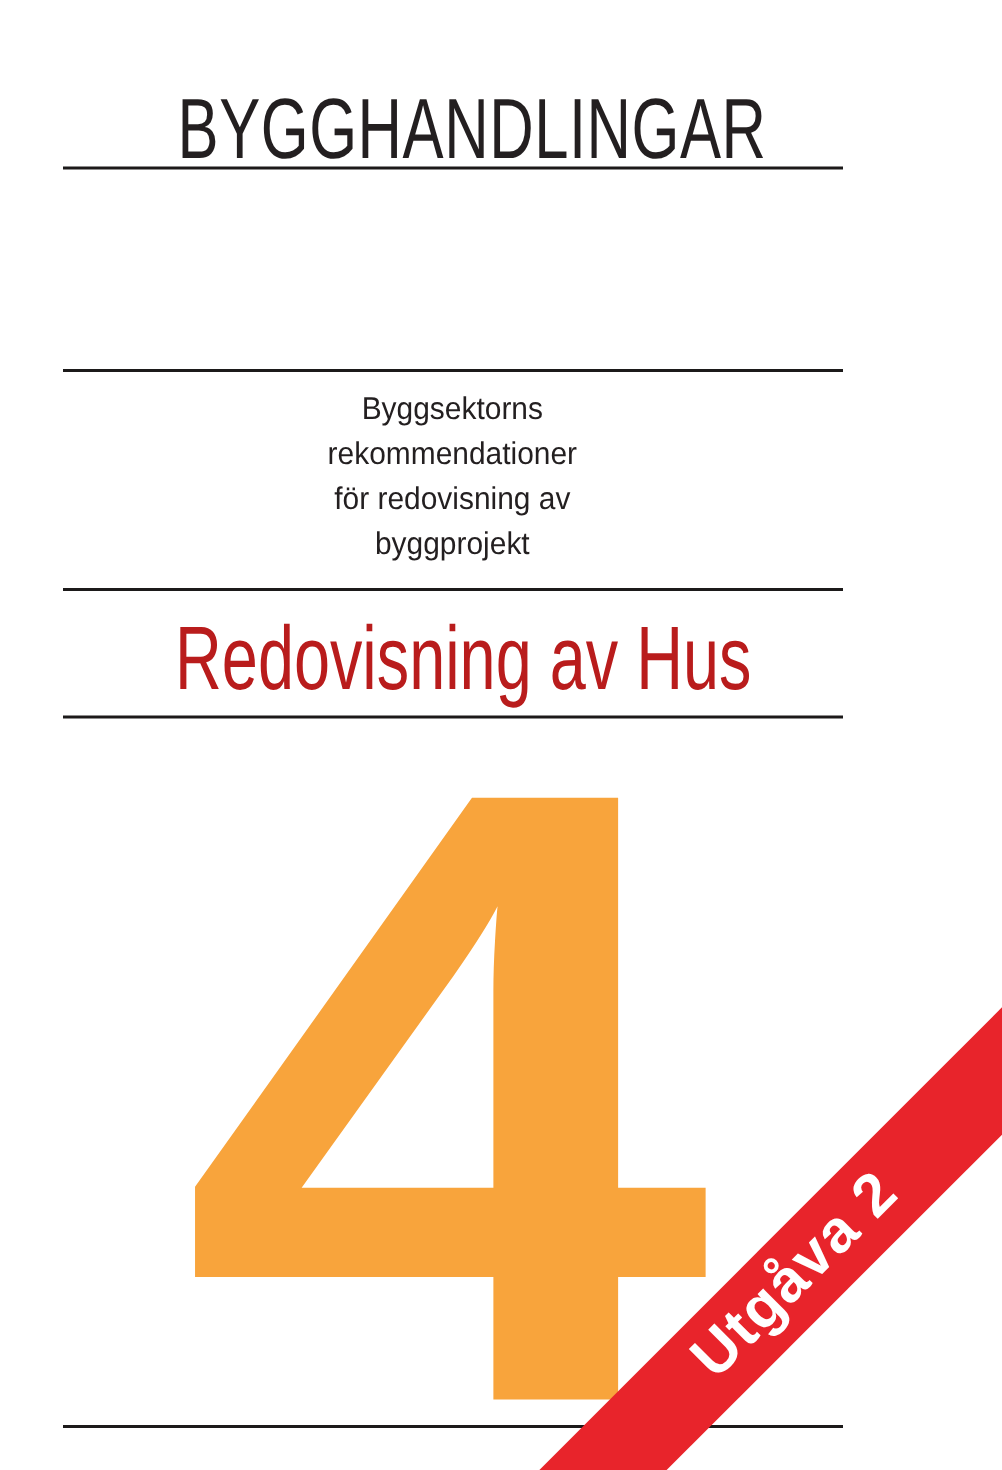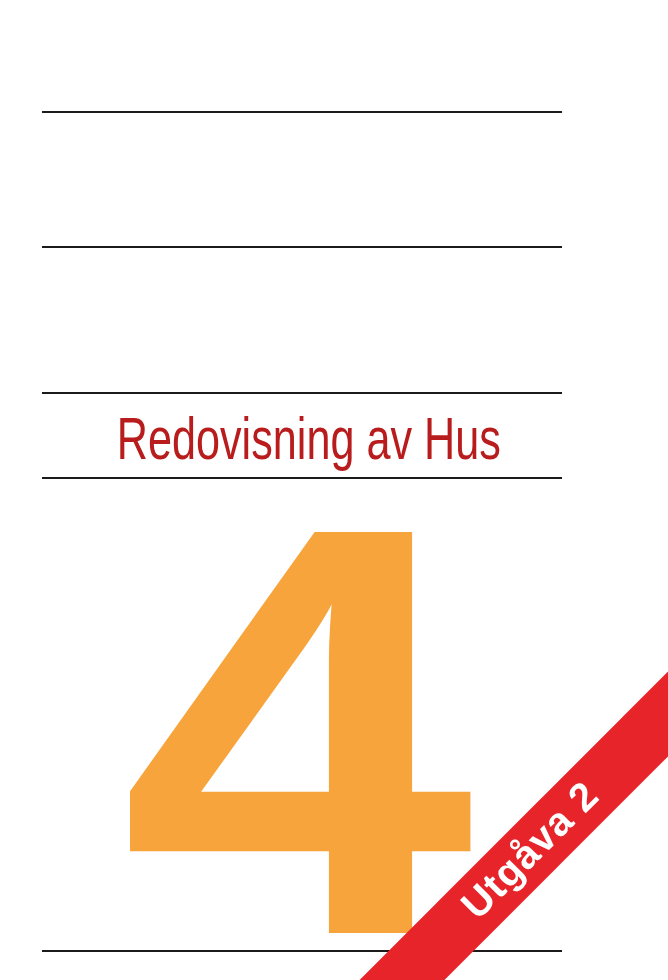--- a/index.html
+++ b/index.html
@@ -98,26 +98,37 @@
     line-height: 1;
     padding-bottom: 5px;
     white-space: nowrap;
   }
 </style>
 </head>
 <body>
 
 <div class="page">
 
+  <div class="col series-title">
+    <span class="condense">BYGGHANDLINGAR</span>
+  </div>
 
   <div class="rule rule-1"></div>
 
 
   <div class="rule rule-2"></div>
 
+  <div class="col subtitle">
+    <span class="condense">
+      <div>Byggsektorns</div>
+      <div>rekommendationer</div>
+      <div>för redovisning av</div>
+      <div>byggprojekt</div>
+    </span>
+  </div>
 
   <div class="rule rule-3"></div>
 
   <div class="col volume-title">
     <span class="condense">Redovisning av Hus</span>
   </div>
 
   <div class="rule rule-4"></div>
 
   <div class="col volume-number">

